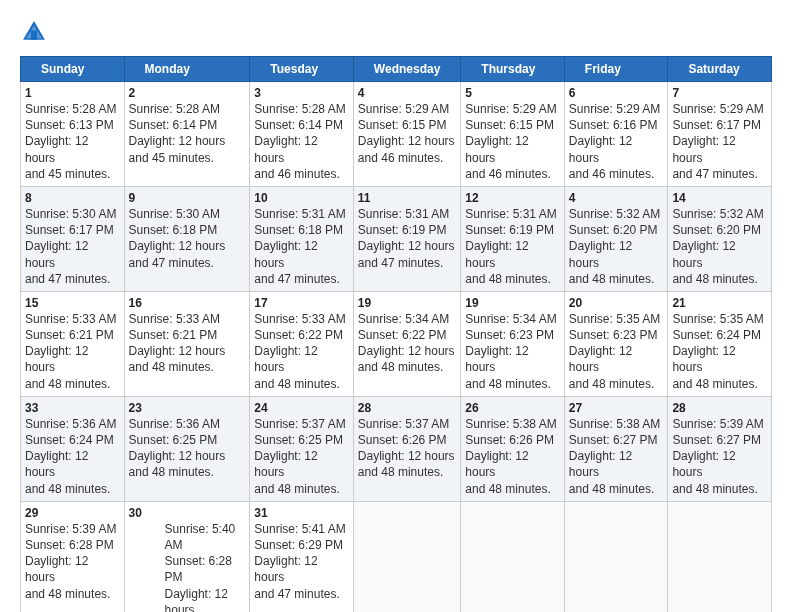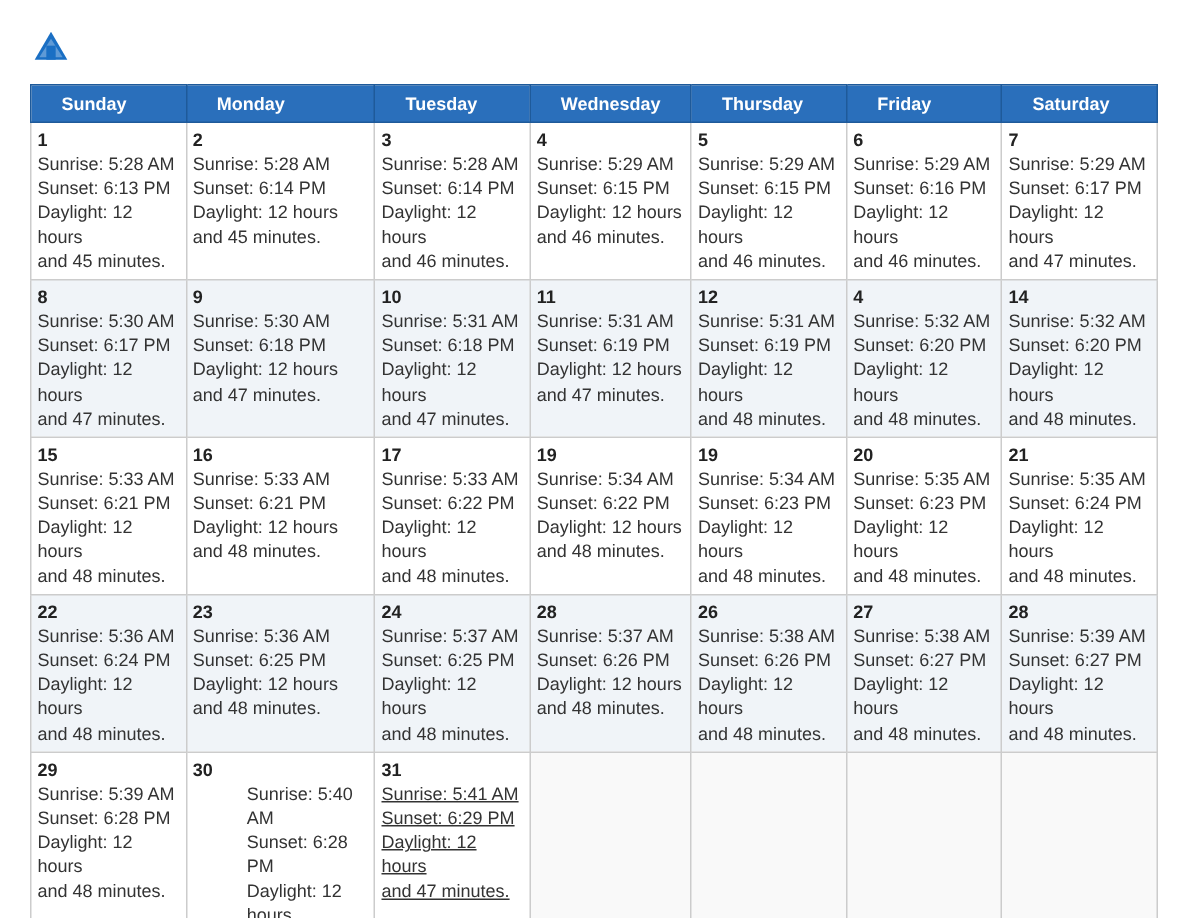--- a/index.html
+++ b/index.html
@@ -277,21 +277,21 @@
           <td>
             <span class="day-num">21</span>
             <div class="day-info" style="white-space: pre-line;">Sunrise: 5:35 AM
 Sunset: 6:24 PM
 Daylight: 12 hours
 and 48 minutes.</div>
           </td>
         </tr>
         <tr>
           <td>
-            <span class="day-num">22</span>
+            <span class="day-num">33</span>
             <div class="day-info" style="white-space: pre-line;">Sunrise: 5:36 AM
 Sunset: 6:24 PM
 Daylight: 12 hours
 and 48 minutes.</div>
           </td>
           <td>
             <span class="day-num">23</span>
             <div class="day-info" style="white-space: pre-line;">Sunrise: 5:36 AM
 Sunset: 6:25 PM
 Daylight: 12 hours
@@ -343,21 +343,21 @@
           </td>
           <td>
             <span class="day-num">30</span>
             <div class="day-info" style="white-space: pre-line; margin-left: 36px;">Sunrise: 5:40 AM
 Sunset: 6:28 PM
 Daylight: 12 hours
 and 48 minutes.</div>
           </td>
           <td>
             <span class="day-num">31</span>
-            <div class="day-info" style="white-space: pre-line; text-decoration: underline;">Sunrise: 5:41 AM
+            <div class="day-info" style="white-space: pre-line;">Sunrise: 5:41 AM
 Sunset: 6:29 PM
 Daylight: 12 hours
 and 47 minutes.</div>
           </td>
           <td class="empty"></td>
           <td class="empty"></td>
           <td class="empty"></td>
           <td class="empty"></td>
         </tr>
       </tbody>

